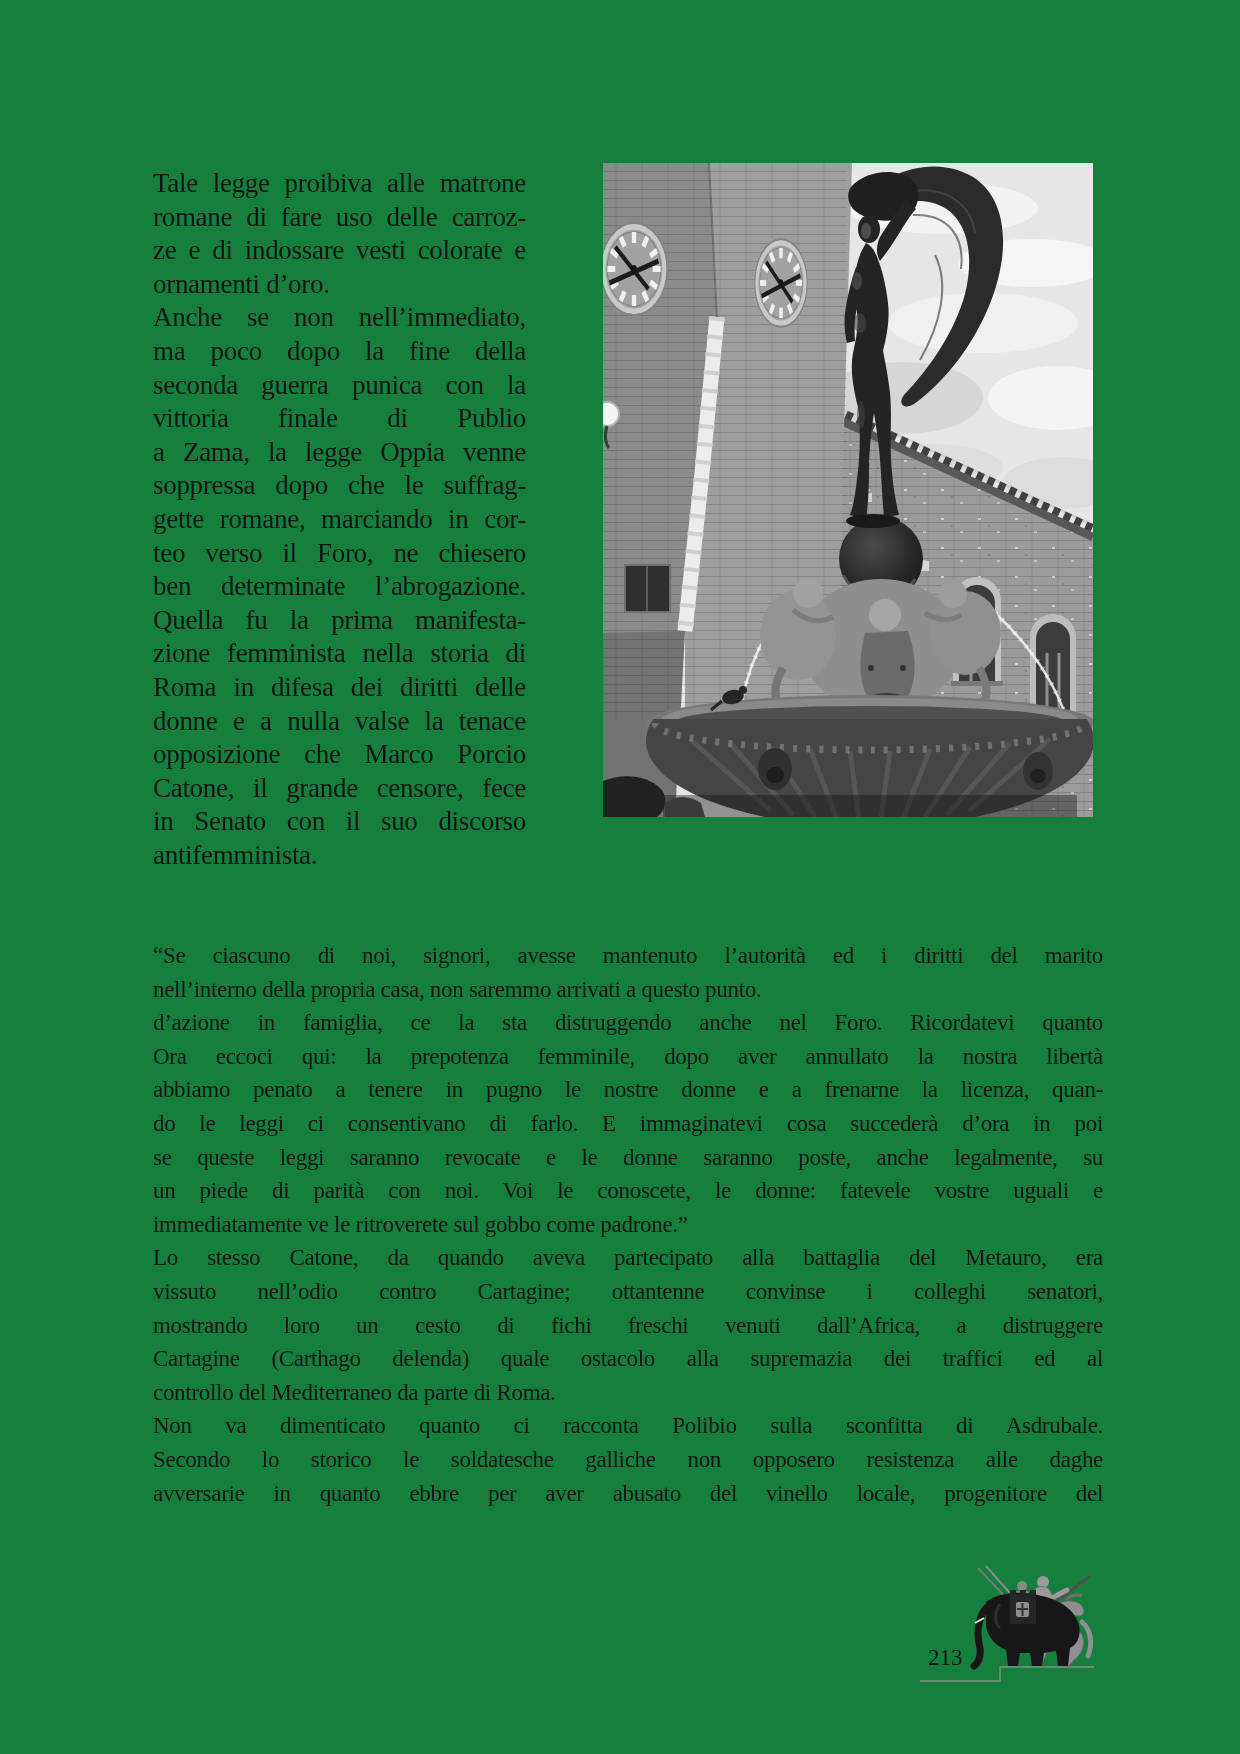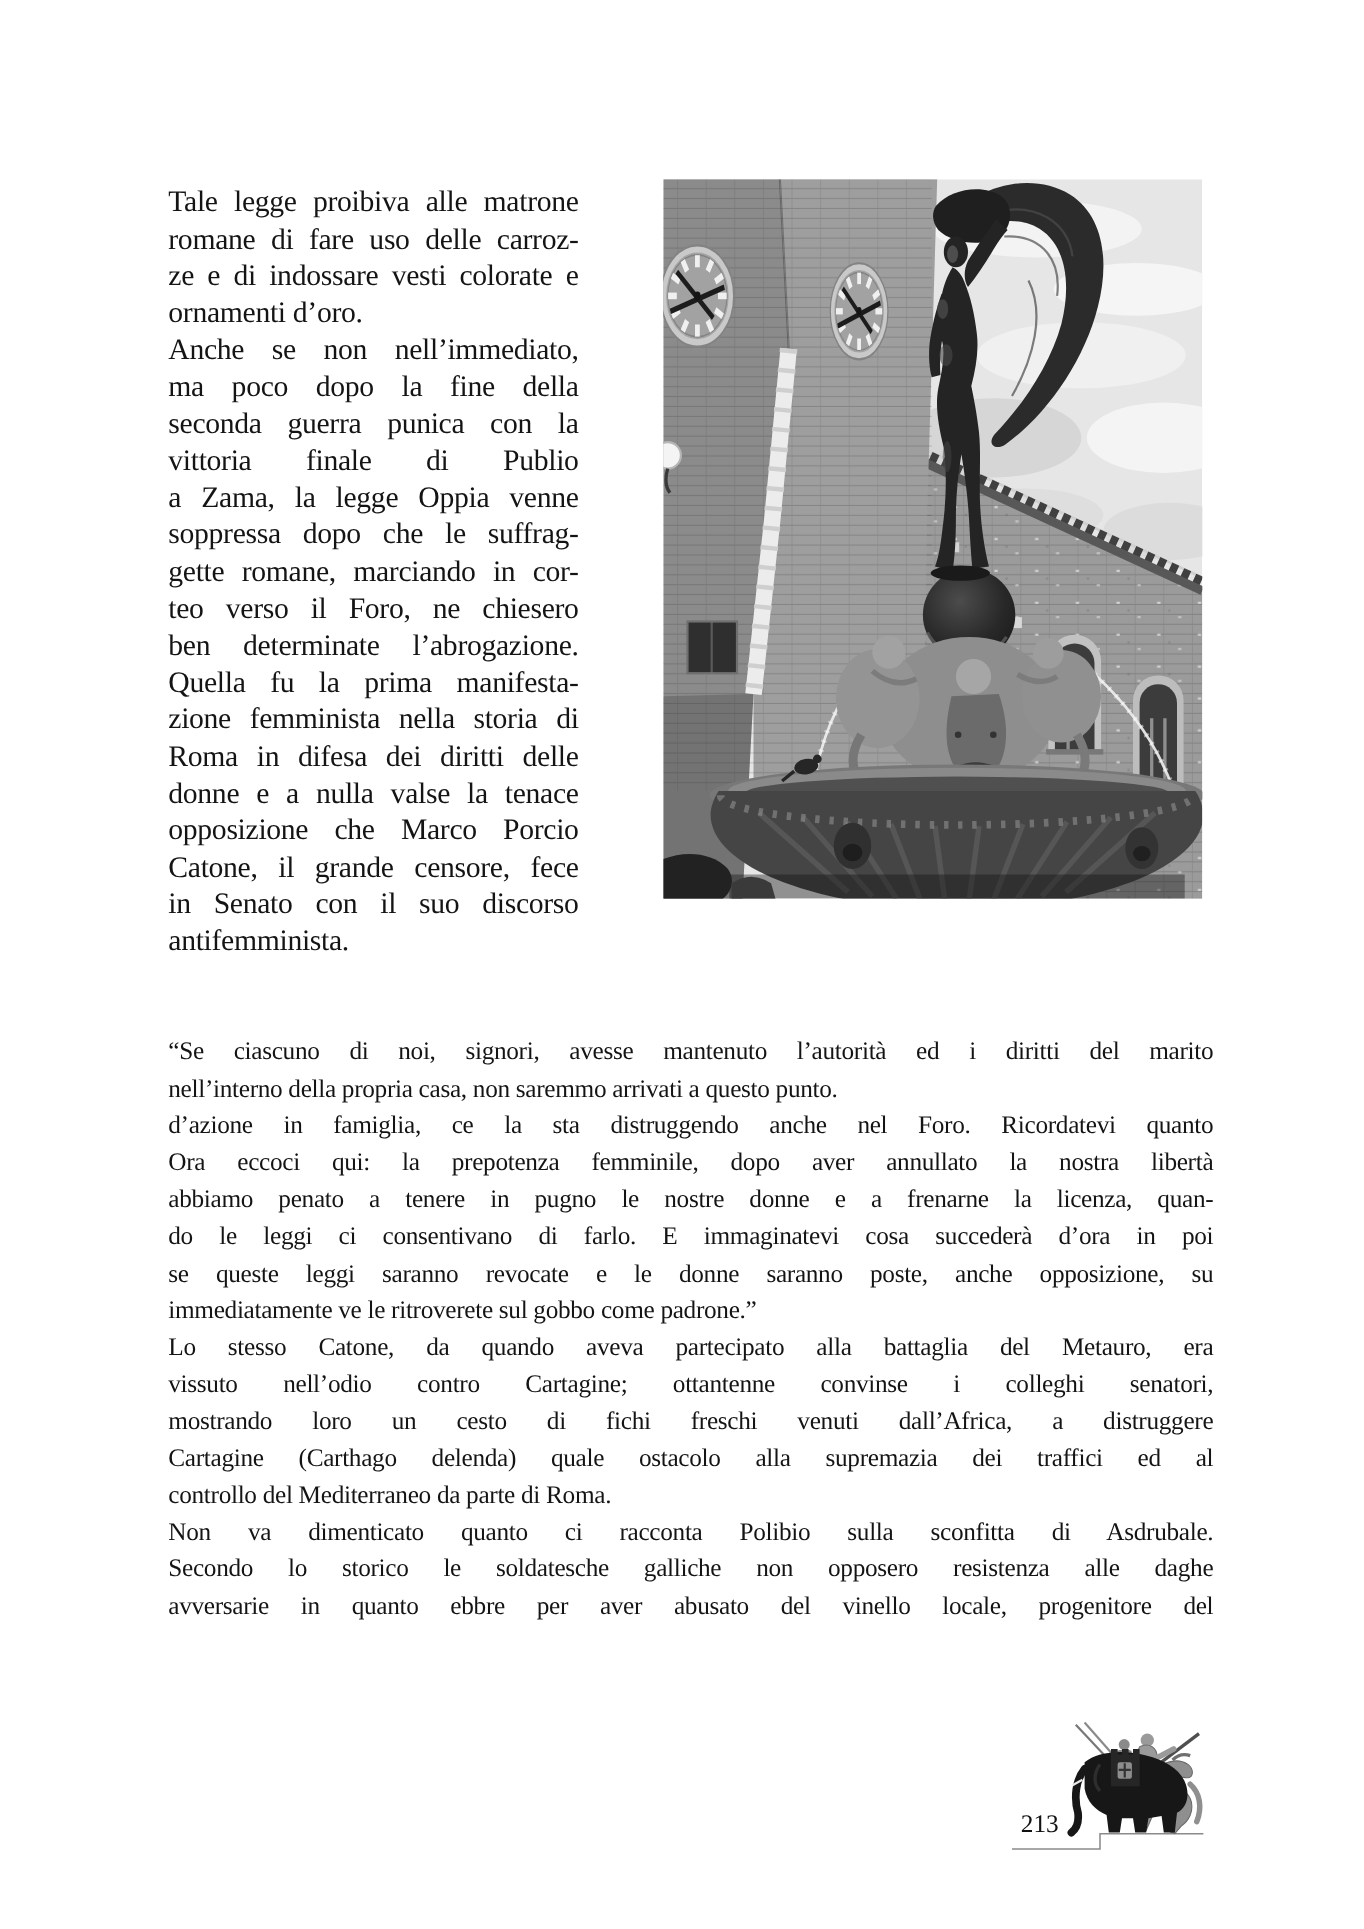--- a/index.html
+++ b/index.html
@@ -1,17 +1,17 @@
 <!DOCTYPE html>
 <html><head>
 <meta charset="utf-8">
 <style>
   html,body{margin:0;padding:0;background:#888;}
   .page{
-    position:relative; width:1240px; height:1754px; background:#ffffff;
+    position:relative; width:1240px; height:1754px; background:#15803d;
     font-family:"Liberation Serif","DejaVu Serif",serif; color:#141414;
     overflow:hidden; margin:0 auto;
   }
   .col-left{
     position:absolute; left:153px; top:167px; width:373px;
     font-size:27px; line-height:33.6px; letter-spacing:-0.3px;
   }
   .body-text{
     position:absolute; left:153px; top:939px; width:950px;
     font-size:23px; line-height:33.6px; letter-spacing:-0.3px;
@@ -258,21 +258,22 @@
   <div class="body-text">
       <div class="para">
         <div class="line">“Se ciascuno di noi, signori, avesse mantenuto l’autorità ed i diritti del marito</div>
         <div class="line flush">nell’interno della propria casa, non saremmo arrivati a questo punto.</div>
       </div>
       <div class="para">
         <div class="line">d’azione in famiglia, ce la sta distruggendo anche nel Foro. Ricordatevi quanto</div>
         <div class="line">Ora eccoci qui: la prepotenza femminile, dopo aver annullato la nostra libertà</div>
         <div class="line">abbiamo penato a tenere in pugno le nostre donne e a frenarne la licenza, quan-</div>
         <div class="line">do le leggi ci consentivano di farlo. E immaginatevi cosa succederà d’ora in poi</div>
-        <div class="line">se queste leggi saranno revocate e le donne saranno poste, anche opposizione, su</div>
+        <div class="line">se queste leggi saranno revocate e le donne saranno poste, anche legalmente, su</div>
+        <div class="line">un piede di parità con noi. Voi le conoscete, le donne: fatevele vostre uguali e</div>
         <div class="line flush">immediatamente ve le ritroverete sul gobbo come padrone.”</div>
       </div>
       <div class="para">
         <div class="line">Lo stesso Catone, da quando aveva partecipato alla battaglia del Metauro, era</div>
         <div class="line">vissuto nell’odio contro Cartagine; ottantenne convinse i colleghi senatori,</div>
         <div class="line">mostrando loro un cesto di fichi freschi venuti dall’Africa, a distruggere</div>
         <div class="line">Cartagine (Carthago delenda) quale ostacolo alla supremazia dei traffici ed al</div>
         <div class="line flush">controllo del Mediterraneo da parte di Roma.</div>
       </div>
       <div class="para">

